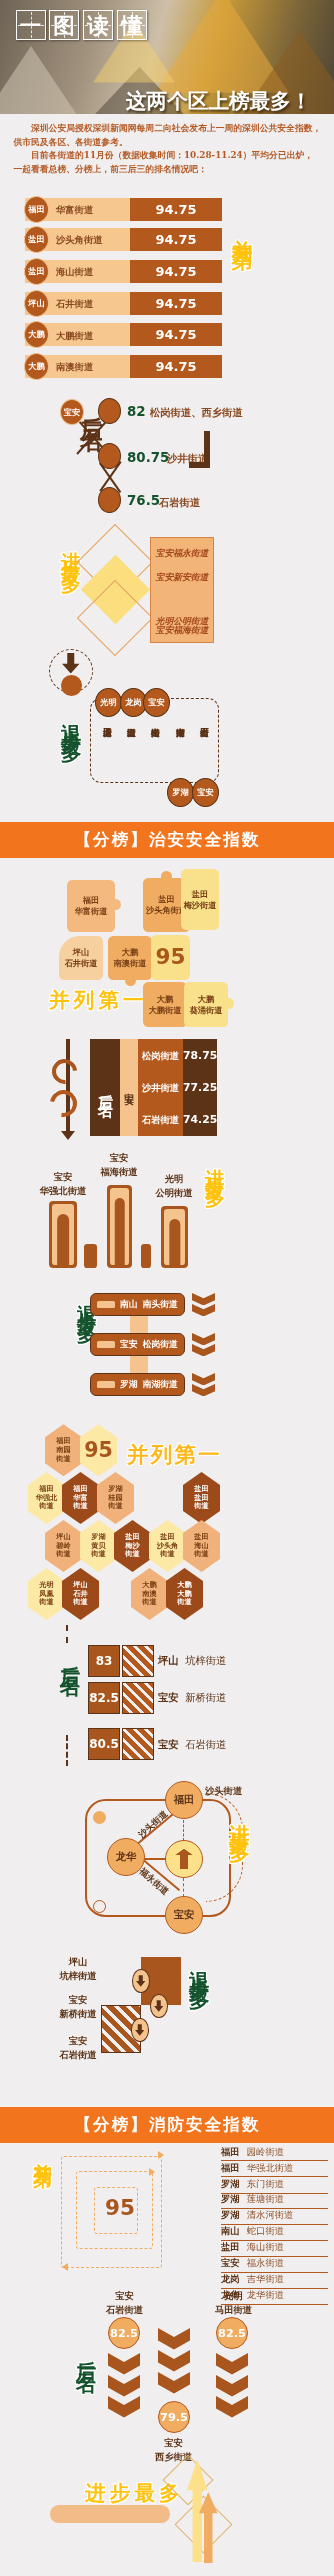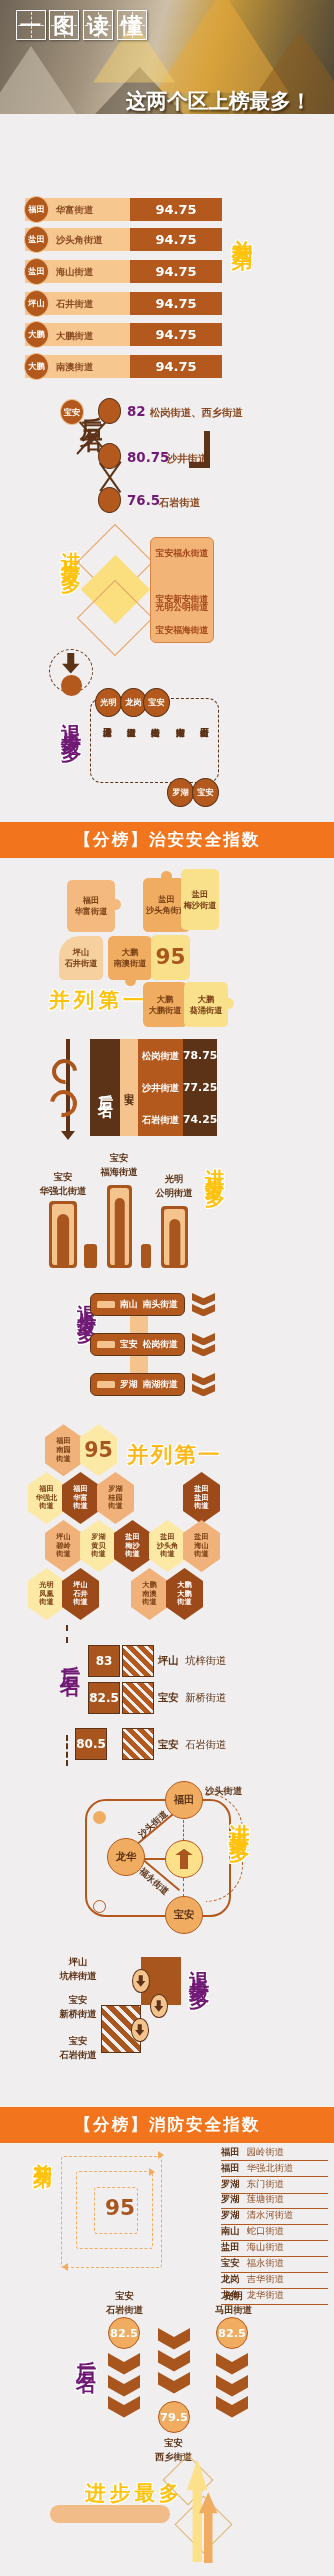--- a/index.html
+++ b/index.html
@@ -6,21 +6,21 @@
   body { background:#ddd; font-family:"DejaVu Sans","Liberation Sans",sans-serif; }
   #page { width:335px; height:3547px; margin:0 auto; background:#f0eeee; position:relative; overflow:hidden; }
   .abs { position:absolute; }
   .sec { position:relative; width:335px; overflow:hidden; }
   .banner { height:36px; background:#f2751d; color:#fff; font-size:16.5px; font-weight:bold;
             display:flex; align-items:center; justify-content:center; letter-spacing:2.1px; }
   .circle { border-radius:50%; display:flex; align-items:center; justify-content:center; }
   .vt { writing-mode:vertical-rl; text-orientation:upright; }
   .outw { text-shadow:-1px 0 #fff,1px 0 #fff,0 -1px #fff,0 1px #fff,-1px -1px #fff,1px 1px #fff,-1px 1px #fff,1px -1px #fff; }
   .ylw { color:#ffc20e; font-weight:bold; }
-  .brn { color:#701a75; font-weight:bold; }
+  .brn { color:#14532d; font-weight:bold; }
   
   #hd { height:114px; background:linear-gradient(105deg,#6e6355 0%,#a2937e 28%,#cdbfa8 46%,#c79a3a 62%,#7d6638 82%,#4a4335 100%); position:relative; overflow:hidden; }
   .tri { position:absolute; clip-path:polygon(50% 0,100% 100%,0 100%); opacity:.55; }
   .lbox { position:absolute; width:30px; height:30px; border:1.5px solid #fff; box-shadow:1px 1px 2.1px rgba(0,0,0,.4);
           display:flex; align-items:center; justify-content:center; color:#fff; font-size:21.6px; font-weight:bold; }
   .lbox i { position:absolute; left:1px; right:1px; top:50%; border-top:0.5px dashed rgba(255,255,255,.8); }
   .lbox em { position:absolute; top:1px; bottom:1px; left:50%; border-left:0.5px dashed rgba(255,255,255,.8); }
   .htitle { position:absolute; color:#fff; font-weight:bold; text-shadow:1.5px 1.5px 2.6px rgba(50,30,5,.85); white-space:nowrap; }
   
   #intro { height:62px; padding:8.2px 13.4px 0 13.4px; }
@@ -28,21 +28,21 @@
              color:#b45a26; font-size:8.8px; line-height:1.55; }
   
   .lightbar { position:absolute; background:#f6c78f; height:23px; }
   .darkbar  { position:absolute; background:#b4591d; height:23px; color:#fff; font-weight:bold; font-size:13px;
               display:flex; align-items:center; justify-content:center; }
   .dcirc { position:absolute; width:25px; height:27px; background:#b4591d; border:1.5px solid #eec390; border-radius:50%;
            color:#fff; font-weight:bold; font-size:8.2px; display:flex; align-items:center; justify-content:center; }
   .streetlab { position:absolute; color:#8a4a21; font-size:9.3px; font-weight:bold; white-space:nowrap; }
   .xline { position:absolute; height:1.5px; background:#5c3317; transform-origin:left center; }
   .rankc { position:absolute; width:23px; height:26px; background:#b4591d; border:1.5px solid #5c3317; border-radius:50%; }
-  .impbox { position:absolute; background:#f2b477; border:1.5px solid #d98443; border-radius:6px; }
+  .impbox { position:absolute; background:#f2b477; border:1.5px solid #d98443; border-radius:0;font-style:italic; }
   .impbox div { color:#a3471a; font-weight:bold; font-size:8.8px; text-align:center; position:absolute; width:100%; }
   .diam { position:absolute; transform:rotate(45deg); }
   
   .piece { position:absolute; border-radius:5.2px; display:flex; flex-direction:column; align-items:center;
            justify-content:center; color:#7a4015; font-weight:bold; font-size:8.2px; line-height:1.3; text-align:center; }
   .knob { position:absolute; width:11.3px; height:11.3px; border-radius:50%; }
   .tblc { position:absolute; display:flex; align-items:center; justify-content:center; }
   .bigbar { position:absolute; background:#a8561e; border-radius:4.1px; }
   .bigbar .in1 { position:absolute; left:3.1px; right:3.1px; top:3.1px; bottom:3.1px; background:#f5c48e; border-radius:3.1px; }
   .bigbar .in2 { position:absolute; left:50%; transform:translateX(-50%); width:42%; bottom:3.1px; top:13.4px;
@@ -110,20 +110,22 @@
       </div>
     <div class="lbox" style="left:117px;top:10.3px">
         <i></i>
         <em></em>
         <span>懂</span>
       </div>
     <div class="htitle" style="left:126px;top:87px;font-size:20.6px">这两个区上榜最多！</div>
   </div>
 
   <div id="intro" class="sec">
+    <p>深圳公安局授权深圳新闻网每周二向社会发布上一周的深圳公共安全指数，供市民及各区、各街道参考。</p>
+    <p>目前各街道的11月份（数据收集时间：10.28-11.24）平均分已出炉，一起看看总榜、分榜上，前三后三的排名情况吧：</p>
   </div>
 
 
   <div class="sec" style="height:646px">
 
     <div>
       <div class="lightbar" style="left:25px;top:22px;width:105px"></div>
       <div class="darkbar" style="left:130px;top:22px;width:92px">94.75</div>
       <div class="dcirc" style="left:24px;top:20px">福田</div>
       <div class="streetlab" style="left:56px;top:28px">华富街道</div>
@@ -177,22 +179,22 @@
     <div class="abs" style="left:204px;top:255px;width:6.2px;height:37px;background:#5c3317"></div>
     <div class="abs" style="left:189px;top:286px;width:21px;height:5.7px;background:#5c3317"></div>
     <div class="abs vt brn" style="left:77px;top:222px;font-size:23px;letter-spacing:6.2px;color:#5c3317">后三名</div>
 
     <div class="abs vt ylw outw" style="left:57px;top:360px;font-size:19.6px;letter-spacing:7.2px">进步最多</div>
     <div class="diam" style="left:88px;top:359px;width:54px;height:54px;border:1px solid #e8a25f"></div>
     <div class="diam" style="left:91px;top:389px;width:49px;height:49px;background:#fbdf7f"></div>
     <div class="diam" style="left:88px;top:415px;width:54px;height:54px;border:1px solid #e8a25f"></div>
     <div class="impbox" style="left:150px;top:361px;width:64px;height:106px">
       <div style="top:10.3px">宝安福永街道</div>
-      <div style="top:56px">宝安新安街道</div>
-      <div style="top:64px">光明公明街道</div>
+      <div style="top:34px">宝安新安街道</div>
+      <div style="top:78px">光明公明街道</div>
       <div style="top:87px">宝安福海街道</div>
     </div>
 
     <div class="abs" style="left:49px;top:473px;width:44px;height:44px;border:1.5px dashed #5c3317;border-radius:50%"></div>
     <div class="abs" style="left:62px;top:477px;width:17.5px;height:20.6px;background:#5c3317;clip-path:polygon(30% 0,70% 0,70% 52%,100% 52%,50% 100%,0 52%,30% 52%)"></div>
     <div class="abs circle" style="left:61px;top:499px;width:20.6px;height:20.6px;background:#b4591d"></div>
     <div class="abs vt brn outw" style="left:57px;top:531px;font-size:20.6px;letter-spacing:6.2px">退步最多</div>
     <div class="abs" style="left:90px;top:522px;width:129px;height:85px;border:1.5px dashed #5c3317;border-radius:11.3px"></div>
     <div class="circle abs" style="left:95px;top:512px;width:27px;height:29px;background:#b4591d;border:1.5px solid #5c3317;color:#fff;font-weight:bold;font-size:8.2px">光明</div>
     <div class="circle abs" style="left:120px;top:512px;width:27px;height:29px;background:#b4591d;border:1.5px solid #5c3317;color:#fff;font-weight:bold;font-size:8.2px">龙岗</div>
@@ -400,21 +402,21 @@
 
     <div class="abs" style="left:66px;top:212px;height:17.5px;border-left:2.1px dashed #5c3317"></div>
     <div class="abs vt brn" style="left:56px;top:236px;font-size:20.6px;letter-spacing:5.2px">后三名</div>
     <div class="abs" style="left:66px;top:322px;height:31px;border-left:2.1px dashed #5c3317"></div>
     <div class="sqs" style="left:88px;top:232px">83</div>
     <div class="sqh" style="left:122px;top:232px"></div>
     <div class="abs" style="left:158px;top:241px;font-size:10.3px;color:#5c3317"><b>坪山</b>&nbsp;&nbsp;<span>坑梓街道</span></div>
     <div class="sqs" style="left:88px;top:269px">82.5</div>
     <div class="sqh" style="left:122px;top:269px"></div>
     <div class="abs" style="left:158px;top:278px;font-size:10.3px;color:#5c3317"><b>宝安</b>&nbsp;&nbsp;<span>新桥街道</span></div>
-    <div class="sqs" style="left:75px;top:315px">80.5</div>
+    <div class="sqs" style="left:88px;top:315px">80.5</div>
     <div class="sqh" style="left:122px;top:315px"></div>
     <div class="abs" style="left:158px;top:325px;font-size:10.3px;color:#5c3317"><b>宝安</b>&nbsp;&nbsp;<span>石岩街道</span></div>
 
     <div class="abs" style="left:85px;top:386px;width:146px;height:118px;border:2.1px solid #b4591d;border-radius:20.6px"></div>
     <div class="abs circle" style="left:93px;top:398px;width:13.4px;height:13.4px;background:#f0ad62"></div>
     <div class="abs circle" style="left:93px;top:487px;width:13.4px;height:13.4px;border:1.5px solid #b4591d"></div>
     <div class="netline" style="left:135px;top:432px;width:58px;transform:rotate(-40deg)"></div>
     <div class="netline" style="left:135px;top:439px;width:58px;transform:rotate(40deg)"></div>
     <div class="netline" style="left:144px;top:445px;width:23px"></div>
     <div class="dashv" style="left:183px;top:407px;height:20.6px"></div>

